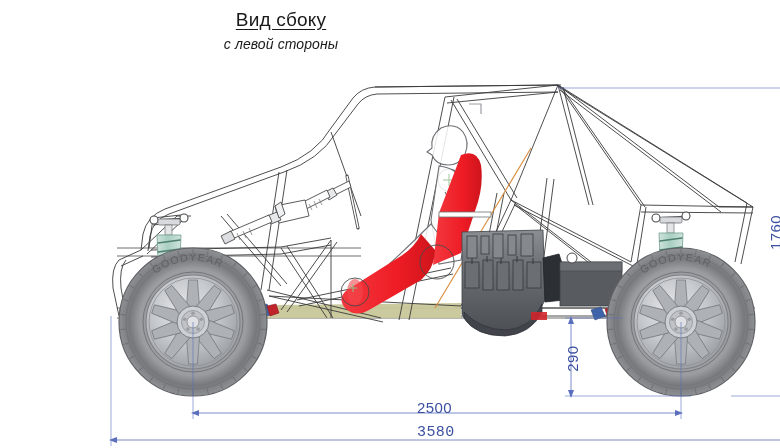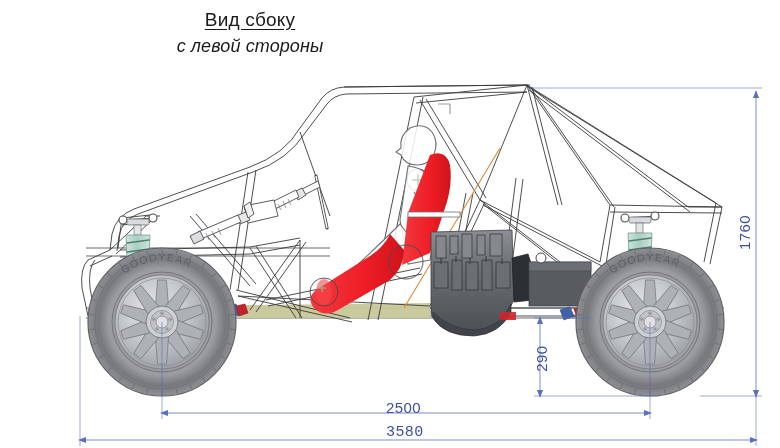--- a/index.html
+++ b/index.html
@@ -14,20 +14,21 @@
     overflow: hidden;
     font-family: "Liberation Sans", sans-serif;
     -webkit-font-smoothing: antialiased;
   }
 
   #sheet {
     position: absolute;
     inset: 0;
     width: 692px;
     height: 448px;
+    margin-left: 31px;
   }
 
   
   .title-block {
     position: absolute;
     left: 0;
     top: 10px;
     width: 500px;
     text-align: center;
     pointer-events: none;
@@ -37,21 +38,21 @@
     font-size: 19px;
     color: #1a1a1a;
     text-decoration: underline;
     text-underline-offset: 3px;
     letter-spacing: 0.2px;
     line-height: 1.1;
   }
   .sub-title {
     font-family: "Liberation Sans", sans-serif;
     font-style: italic;
-    font-size: 18px;
+    font-size: 14px;
     color: #1a1a1a;
     margin-top: 5px;
     letter-spacing: 0.1px;
     text-align: center;
   }
 
   
   .dim-text {
     position: absolute;
     color: #3a4fa0;

